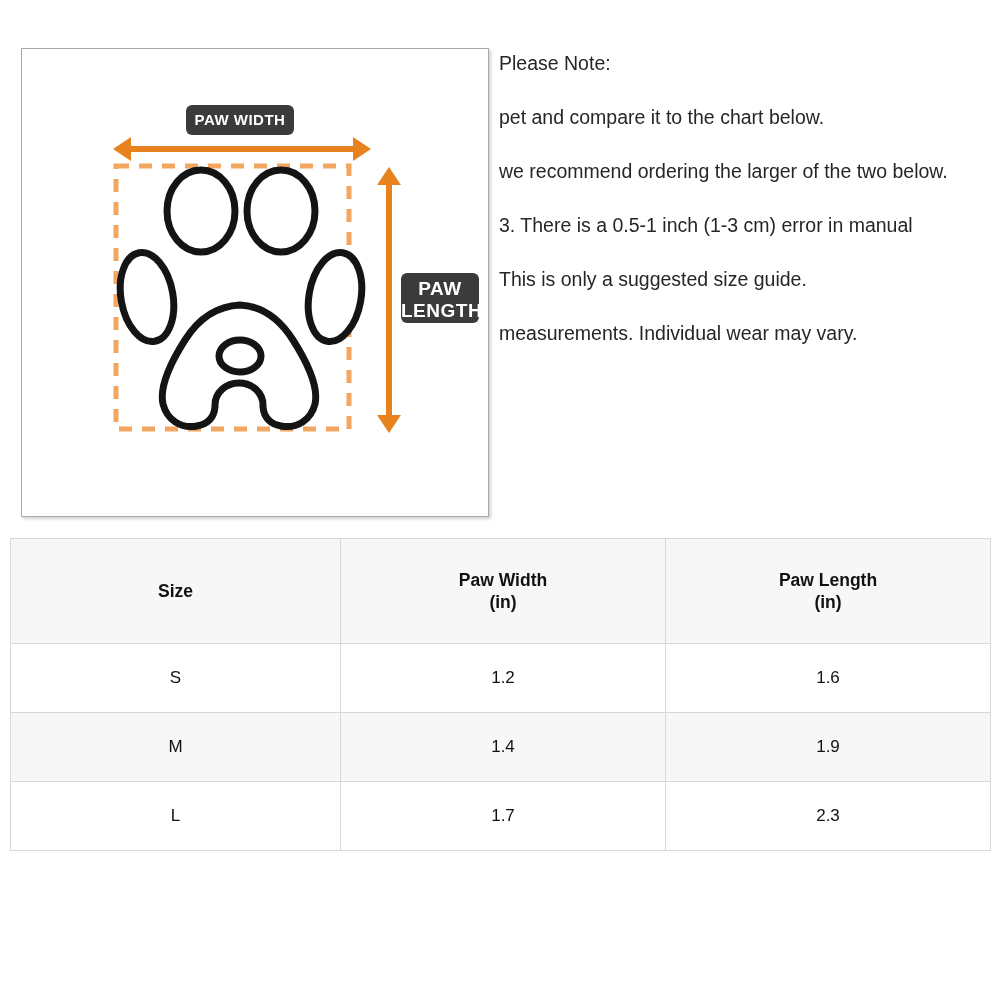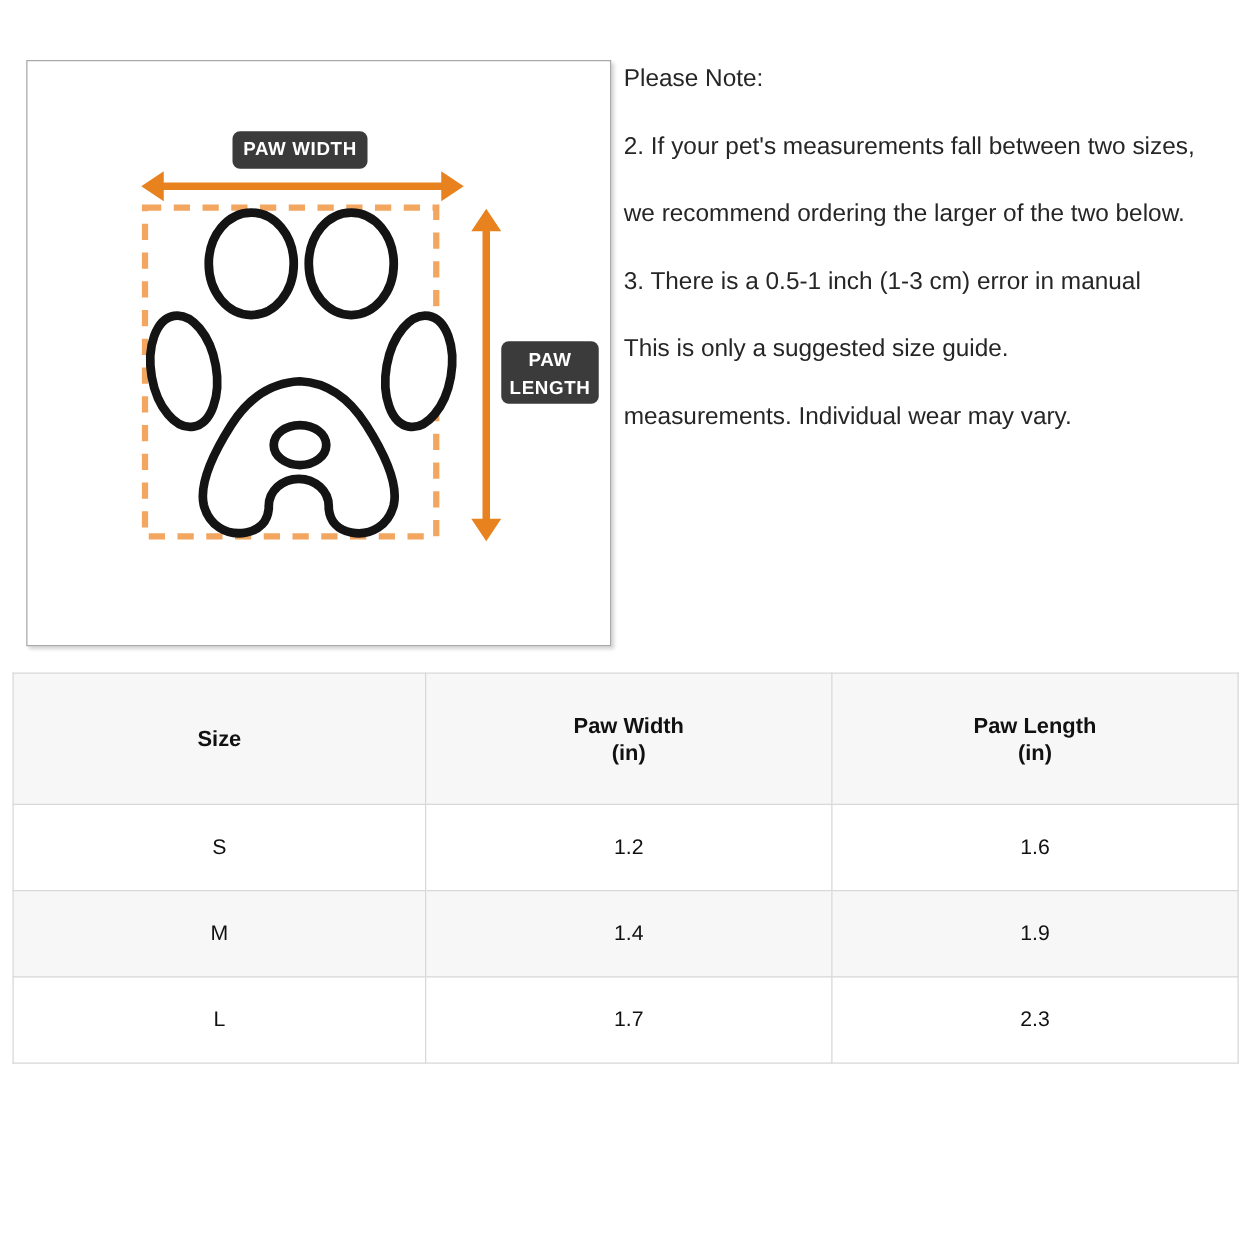--- a/index.html
+++ b/index.html
@@ -38,21 +38,21 @@
     text-align: center;
     border-radius: 6px;
     letter-spacing: 0.5px;
   }
   .label-width {
     left: 164px; top: 56px; width: 108px; height: 30px;
     font-size: 15px; line-height: 30px;
   }
   .label-length {
     left: 379px; top: 224px; width: 78px; height: 50px;
-    font-size: 15px; line-height: 20px;
+    font-size: 19px; line-height: 20px;
     padding-top: 5px;
   }
 
   
   .note {
     position: absolute; left: 499px; top: 36px; width: 495px;
     color: #262626;
   }
   .note-line {
     font-size: 19.5px;
@@ -134,21 +134,21 @@
 
     <div class="measure-label label-width">PAW WIDTH</div>
     <div class="measure-label label-length">
       <span class="hline">PAW</span>
       <span class="hline">LENGTH</span>
     </div>
   </div>
 
   <div class="note">
     <div class="note-line">Please Note:</div>
-    <div class="note-line">2. If your pet's measurements fall between two sizes,</div>
+    <div class="note-line">pet and compare it to the chart below.</div>
     <div class="note-line">we recommend ordering the larger of the two below.</div>
     <div class="note-line">3. There is a 0.5-1 inch (1-3 cm) error in manual</div>
     <div class="note-line">This is only a suggested size guide.</div>
     <div class="note-line">measurements. Individual wear may vary.</div>
   </div>
 
   <table class="size-table">
     <colgroup>
       <col style="width:330px">
       <col style="width:325px">

